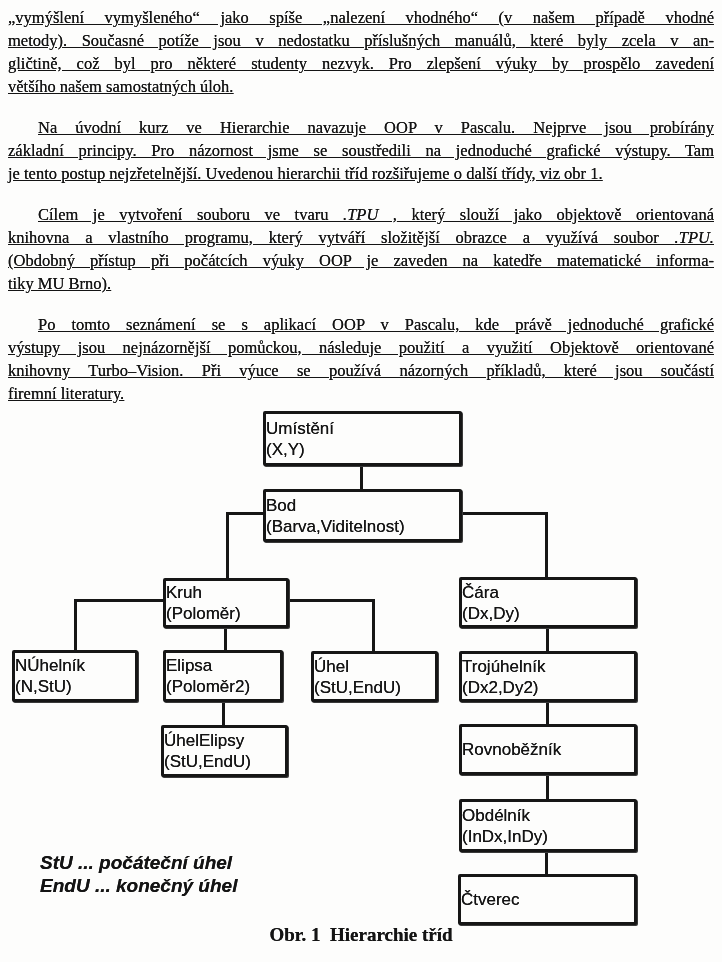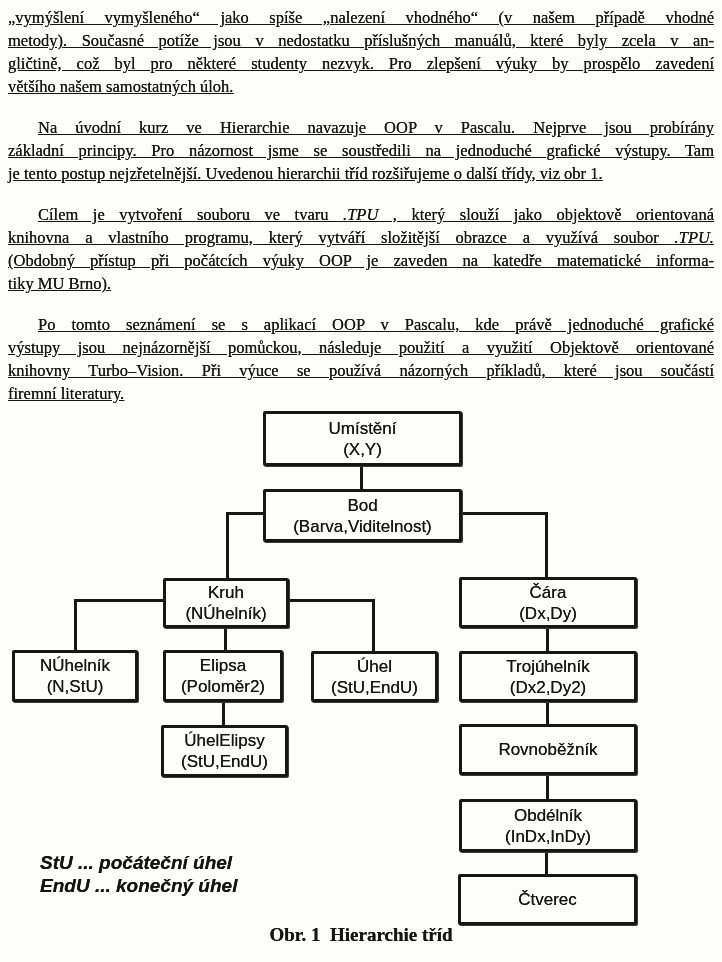--- a/index.html
+++ b/index.html
@@ -33,21 +33,21 @@
   .it { font-style: italic; }
   
   .diagram { position: absolute; left: 0; top: 0; width: 722px; height: 962px; }
   .node {
     position: absolute;
     border: 3px solid #161616;
     border-radius: 2px;
     background: #fdfdfc;
     display: flex;
     flex-direction: column;
-    align-items: center;
+    align-items: flex-start;
     justify-content: center;
     font-family: "Liberation Sans", sans-serif;
     font-size: 17px;
     line-height: 21px;
     text-align: center;
     text-shadow: 0 0 0.5px #222;
     box-shadow: 1px 1px 0 #3a3a3a;
   }
   .conn { position: absolute; background: #161616; }
   .v { width: 3px; }
@@ -132,21 +132,21 @@
     <div>(X,Y)</div>
   </div>
 
   <div class="node" style="left:263px;top:489px;width:199px;height:53px">
     <div>Bod</div>
     <div>(Barva,Viditelnost)</div>
   </div>
 
   <div class="node" style="left:163px;top:578px;width:126px;height:50px">
     <div>Kruh</div>
-    <div>(NÚhelník)</div>
+    <div>(Poloměr)</div>
   </div>
 
   <div class="node" style="left:459px;top:577px;width:178px;height:51px">
     <div>Čára</div>
     <div>(Dx,Dy)</div>
   </div>
 
   <div class="node" style="left:12px;top:650px;width:126px;height:52px">
     <div>NÚhelník</div>
     <div>(N,StU)</div>

